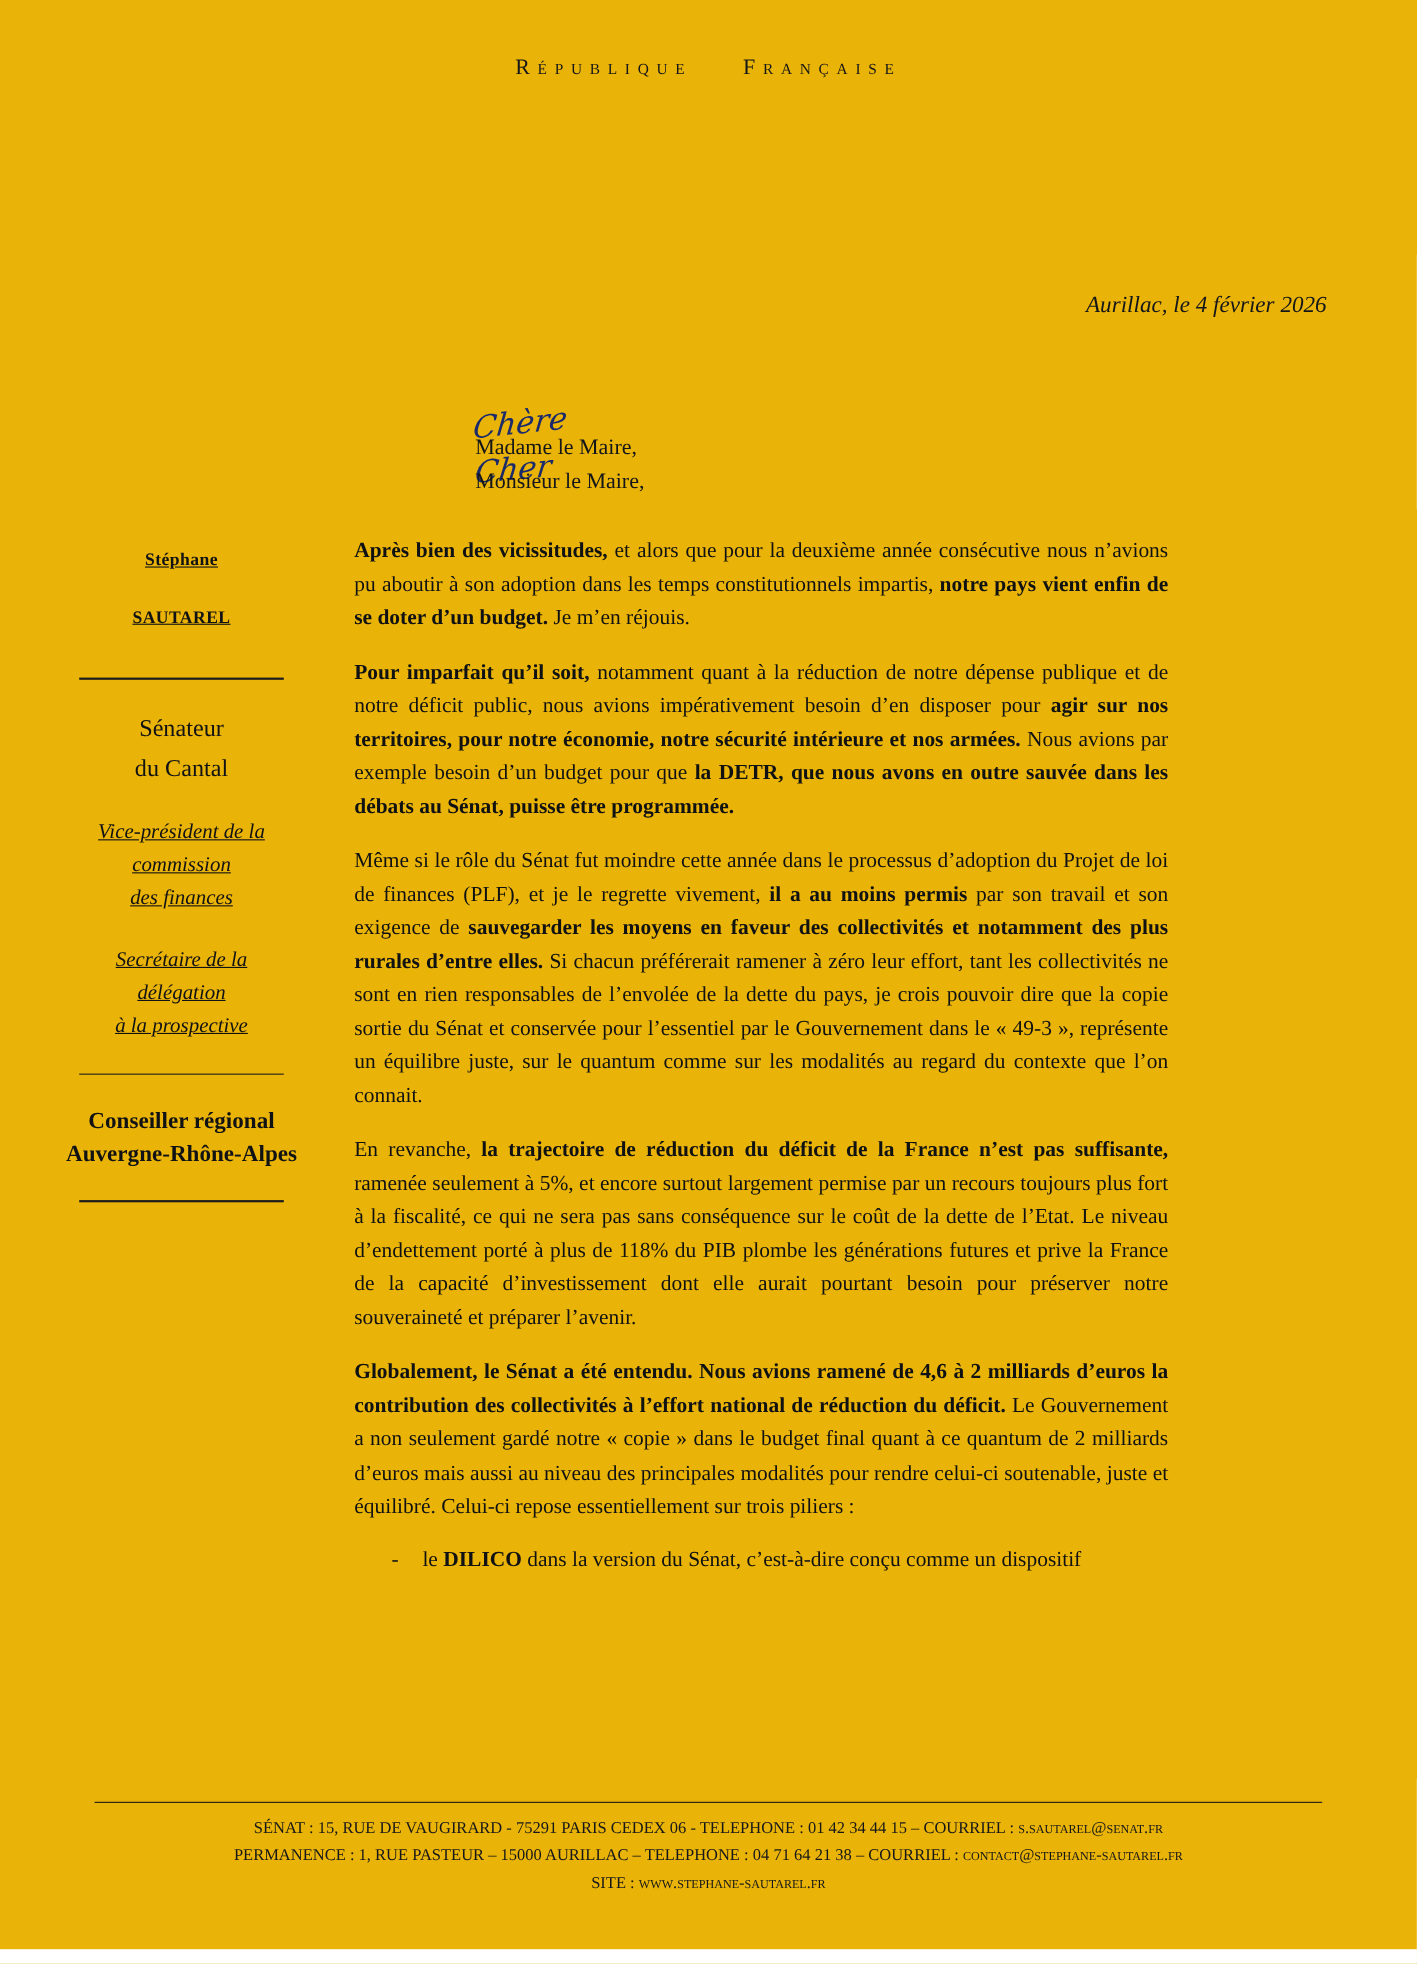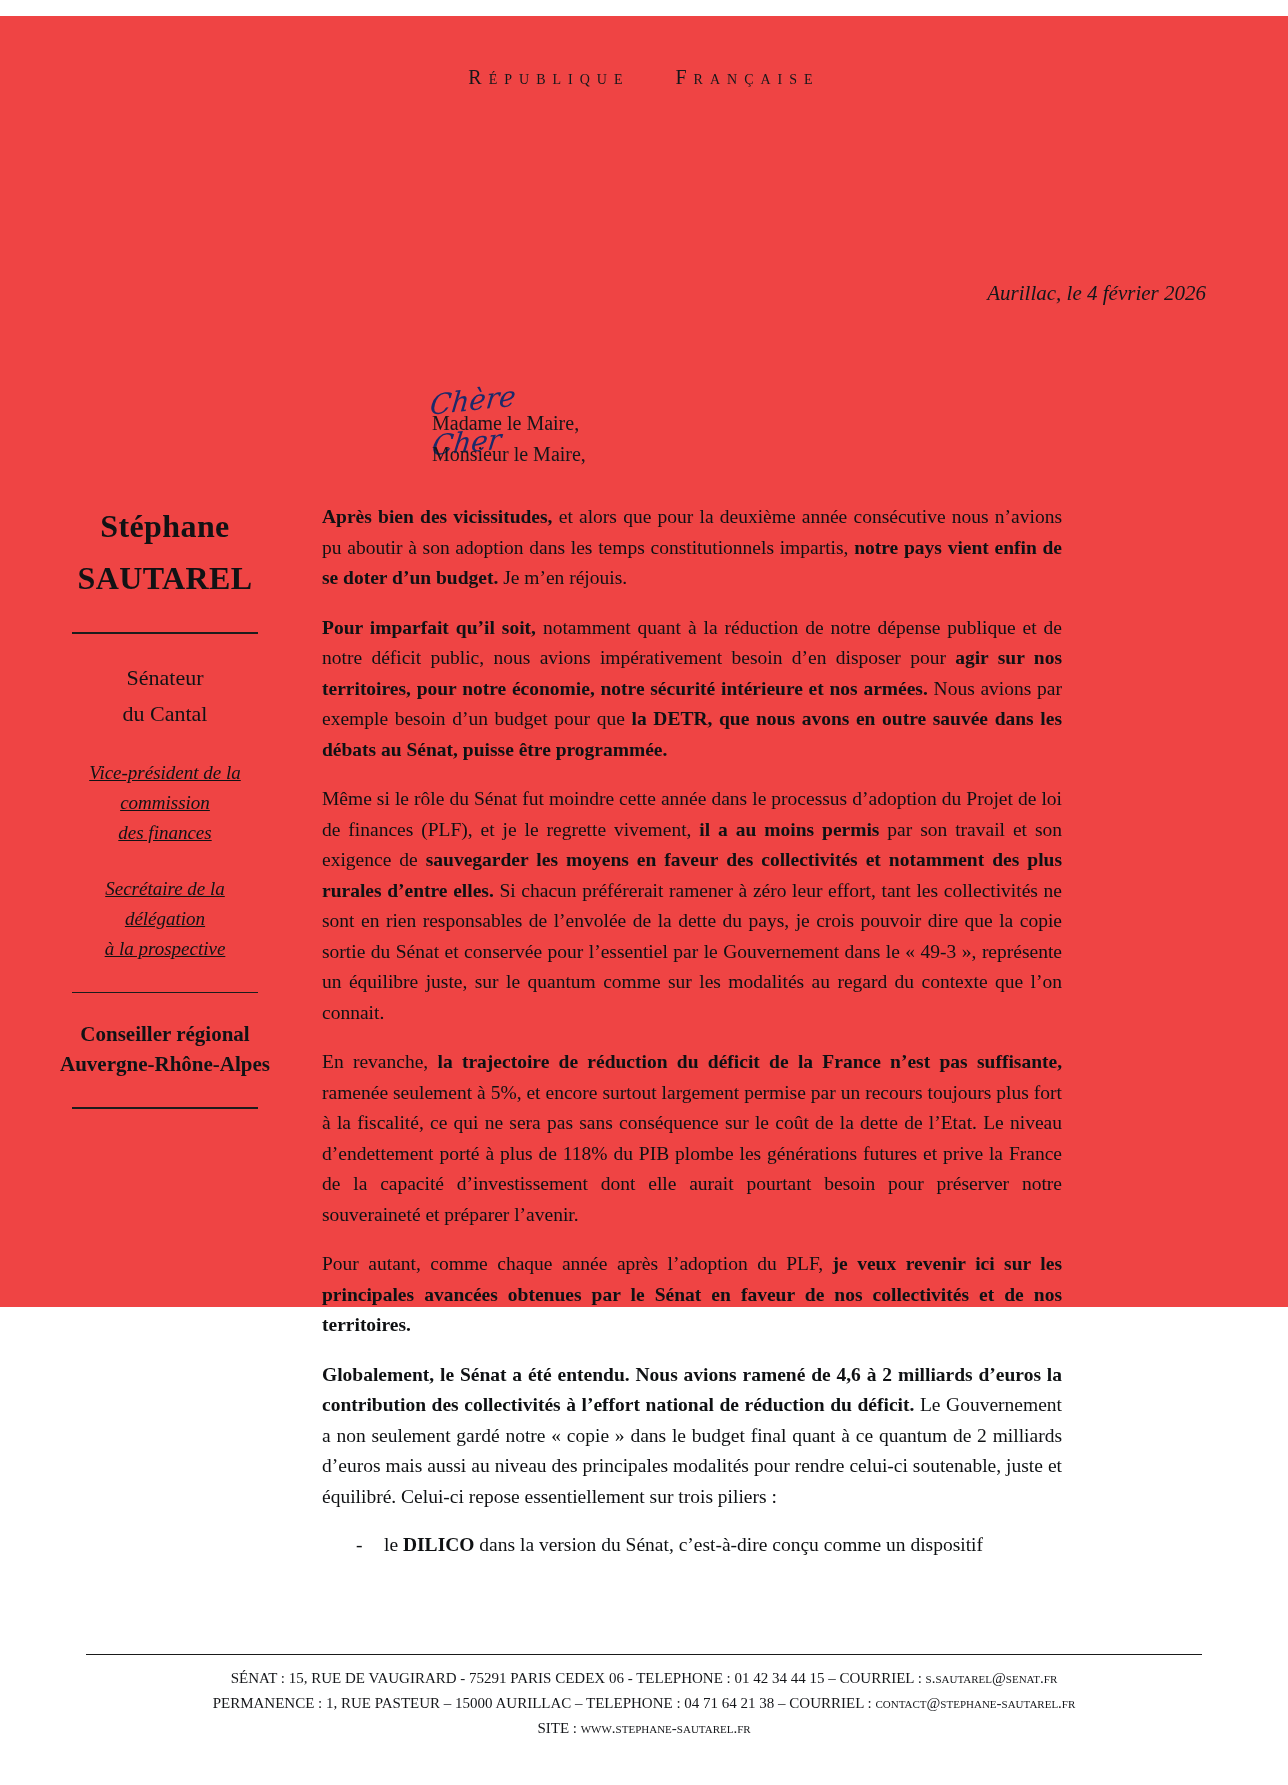--- a/index.html
+++ b/index.html
@@ -11,24 +11,24 @@
     width: 1288px;
     height: 1785px;
     position: relative;
     font-family: "Liberation Serif", serif;
     color: #111111;
     overflow: hidden;
   }
 
   .page {
     position: absolute;
-    top: 16px; left: 0;
+    top: 0; left: 0;
     width: 1288px;
-    height: 1291px;
-    background: #ef4444;
+    height: 1772px;
+    background: #eab308;
   }
 
   
   .republique {
     position: absolute;
     top: 50px;
     left: 0;
     width: 1288px;
     text-align: center;
     font-family: "Liberation Serif", serif;
@@ -135,24 +135,25 @@
   
   .sidebar {
     position: absolute;
     top: 484px;
     left: 40px;
     width: 250px;
     text-align: center;
     color: #111214;
   }
   .sb-name {
-    font-size: 32px;
+    font-size: 16px;
     font-weight: bold;
     line-height: 52px;
     letter-spacing: 0.4px;
+    text-decoration: underline;
   }
   .sb-rule {
     width: 186px;
     height: 1.5px;
     background: #1c1c1c;
     margin: 28px auto 26px auto;
   }
   .sb-role {
     font-size: 22px;
     font-weight: normal;
@@ -268,21 +269,20 @@
   <div class="body-text">
 
     <p><b>Après bien des vicissitudes,</b><span> et alors que pour la deuxième année consécutive nous n’avions pu aboutir à son adoption dans les temps constitutionnels impartis, </span><b>notre pays vient enfin de se doter d’un budget.</b><span> Je m’en réjouis.</span></p>
 
     <p><b>Pour imparfait qu’il soit,</b><span> notamment quant à la réduction de notre dépense publique et de notre déficit public, nous avions impérativement besoin d’en disposer pour </span><b>agir sur nos territoires, pour notre économie, notre sécurité intérieure et nos armées.</b><span> Nous avions par exemple besoin d’un budget pour que </span><b>la DETR, que nous avons en outre sauvée dans les débats au Sénat, puisse être programmée.</b></p>
 
     <p><span>Même si le rôle du Sénat fut moindre cette année dans le processus d’adoption du Projet de loi de finances (PLF), et je le regrette vivement, </span><b>il a au moins permis</b><span> par son travail et son exigence de </span><b>sauvegarder les moyens en faveur des collectivités et notamment des plus rurales d’entre elles.</b><span> Si chacun préférerait ramener à zéro leur effort, tant les collectivités ne sont en rien responsables de l’envolée de la dette du pays, je crois pouvoir dire que la copie sortie du Sénat et conservée pour l’essentiel par le Gouvernement dans le « 49-3 », représente un équilibre juste, sur le quantum comme sur les modalités au regard du contexte que l’on connait.</span></p>
 
     <p><span>En revanche, </span><b>la trajectoire de réduction du déficit de la France n’est pas suffisante,</b><span> ramenée seulement à 5%, et encore surtout largement permise par un recours toujours plus fort à la fiscalité, ce qui ne sera pas sans conséquence sur le coût de la dette de l’Etat. Le niveau d’endettement porté à plus de 118% du PIB plombe les générations futures et prive la France de la capacité d’investissement dont elle aurait pourtant besoin pour préserver notre souveraineté et préparer l’avenir.</span></p>
 
-    <p><span>Pour autant, comme chaque année après l’adoption du PLF, </span><b>je veux revenir ici sur les principales avancées obtenues par le Sénat en faveur de nos collectivités et de nos territoires.</b></p>
 
     <p class="tight"><b>Globalement, le Sénat a été entendu. Nous avions ramené de 4,6 à 2 milliards d’euros la contribution des collectivités à l’effort national de réduction du déficit.</b><span> Le Gouvernement a non seulement gardé notre « copie » dans le budget final quant à ce quantum de 2 milliards d’euros mais aussi au niveau des principales modalités pour rendre celui-ci soutenable, juste et équilibré. Celui-ci repose essentiellement sur trois piliers :</span></p>
 
     <p class="bullet"><span class="dash">-</span><span>le </span><b>DILICO</b><span> dans la version du Sénat, c’est-à-dire conçu comme un dispositif</span></p>
 
   </div>
 
   <div class="footer-rule"></div>
   <div class="footer">
     <span class="ln">SÉNAT : 15, RUE DE VAUGIRARD - 75291 PARIS CEDEX 06 - TELEPHONE : 01 42 34 44 15 – COURRIEL : s.sautarel@senat.fr</span>

